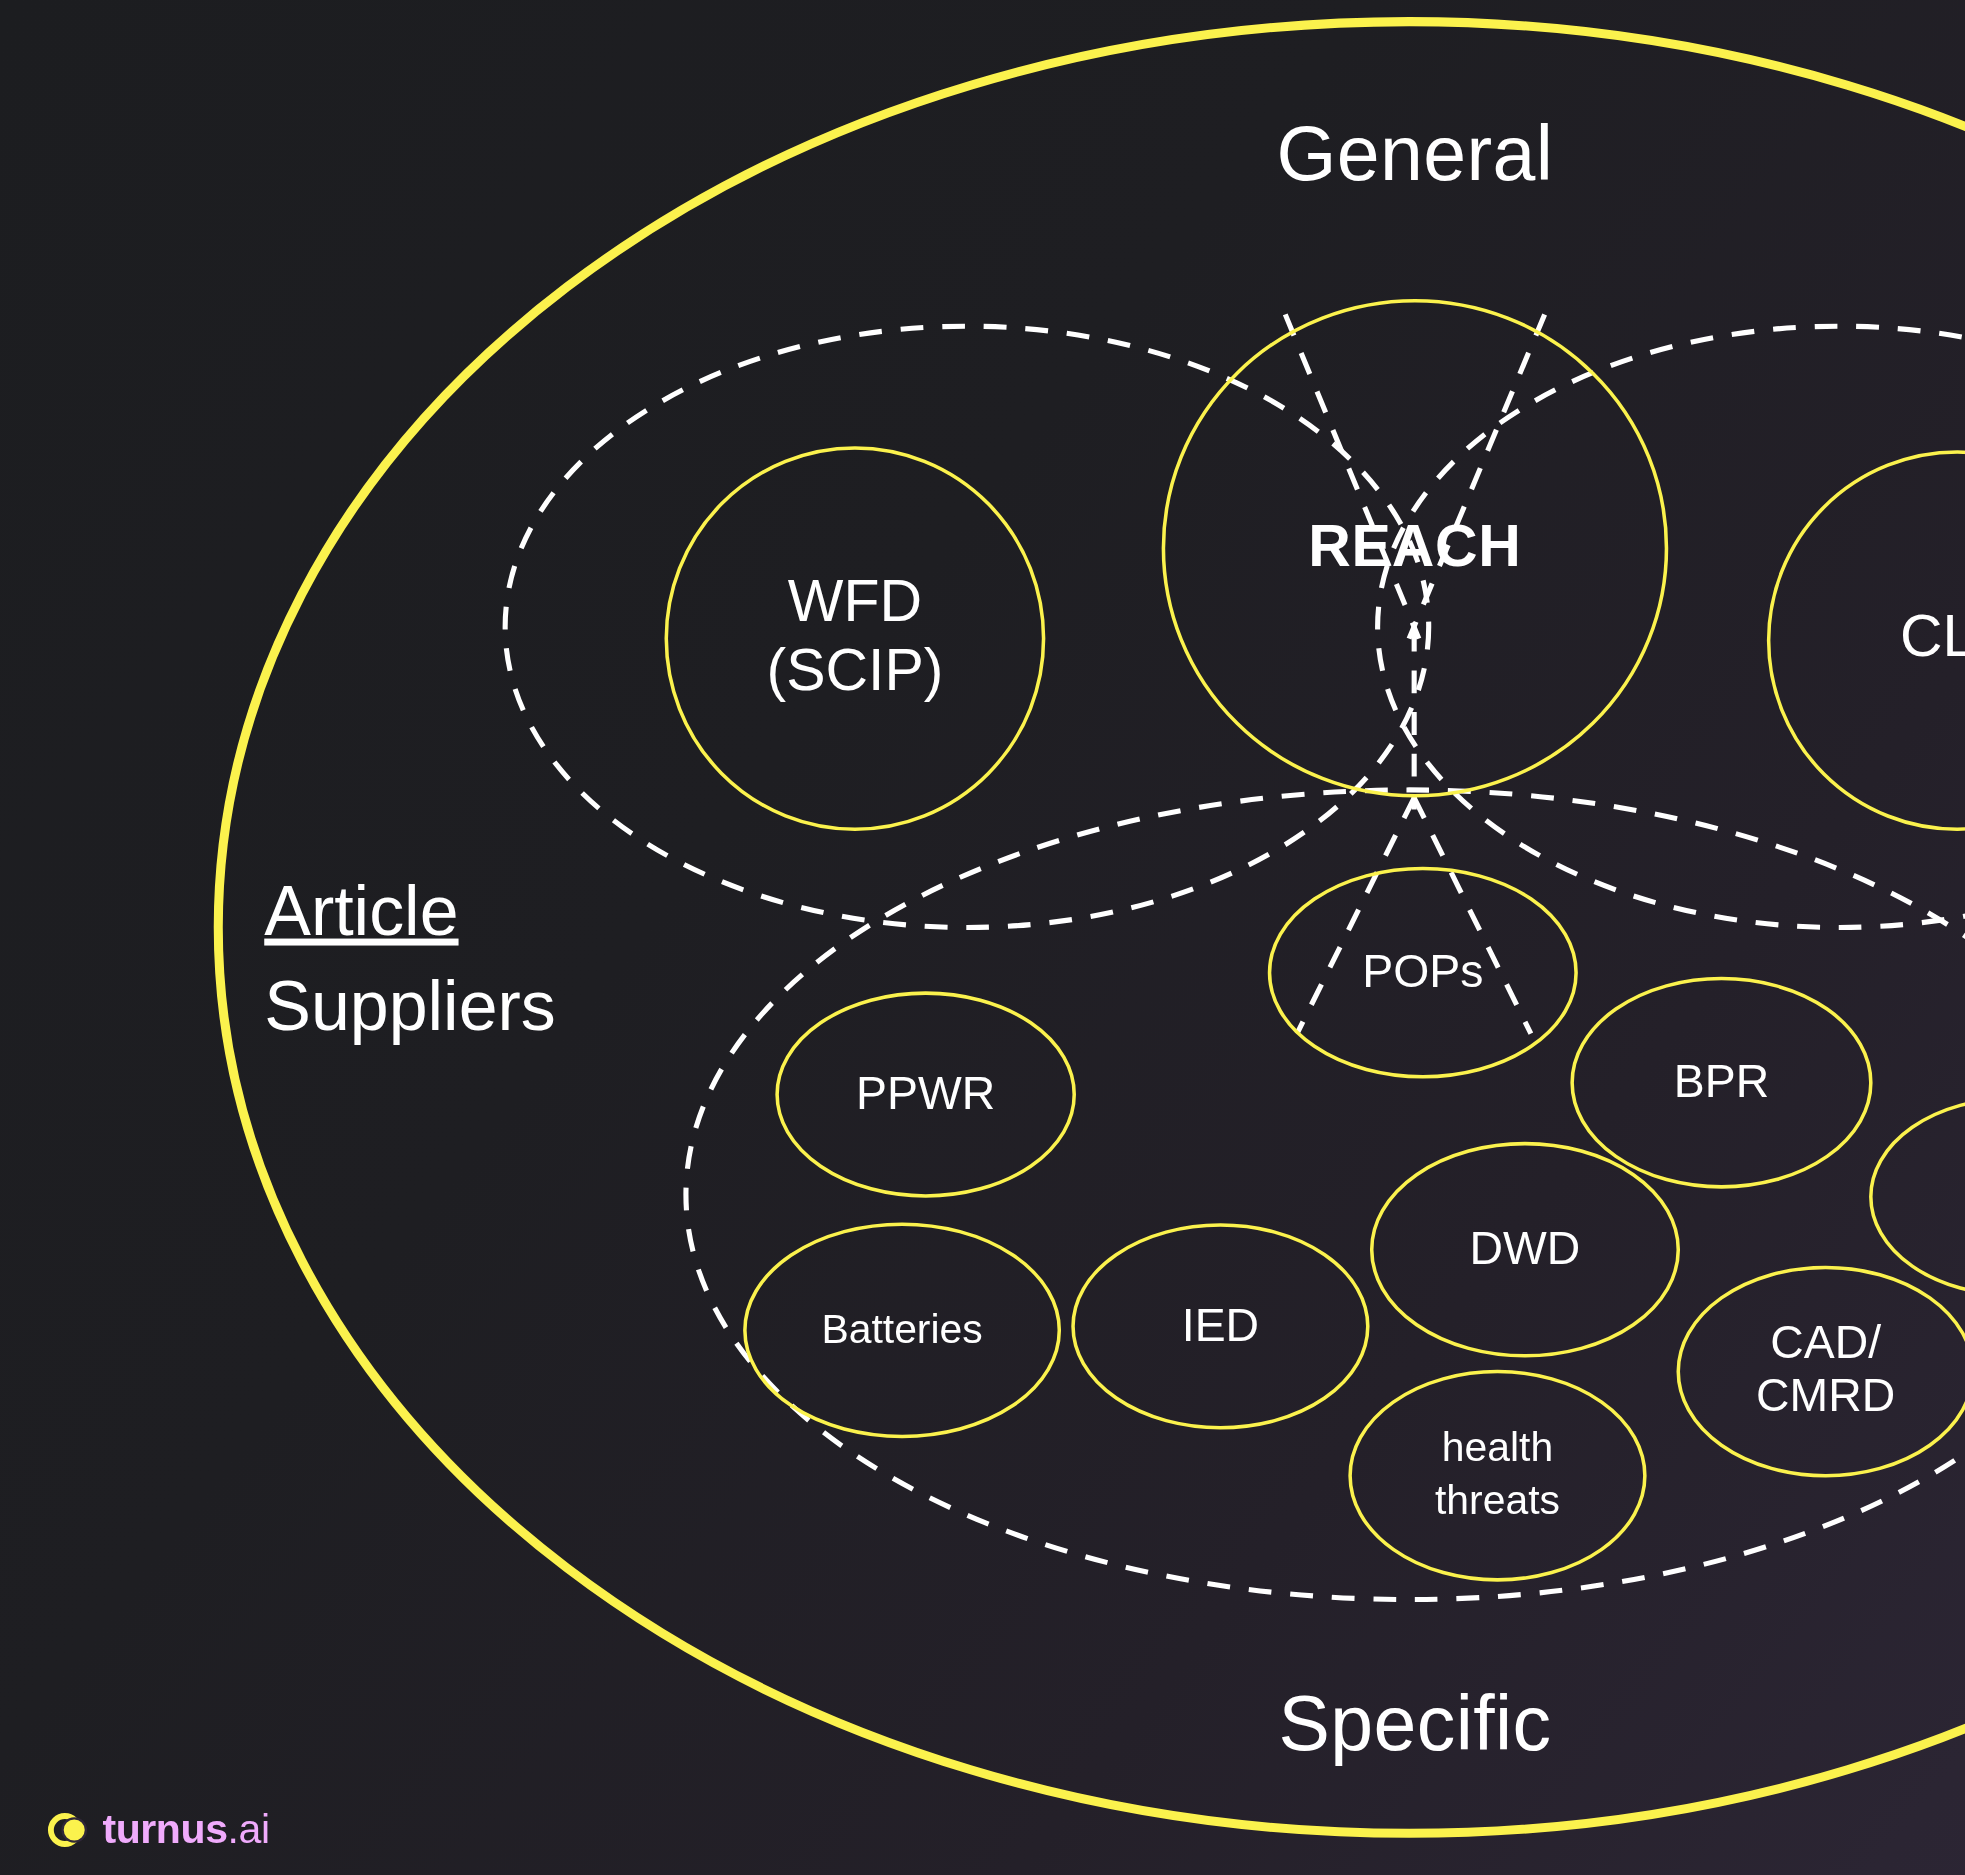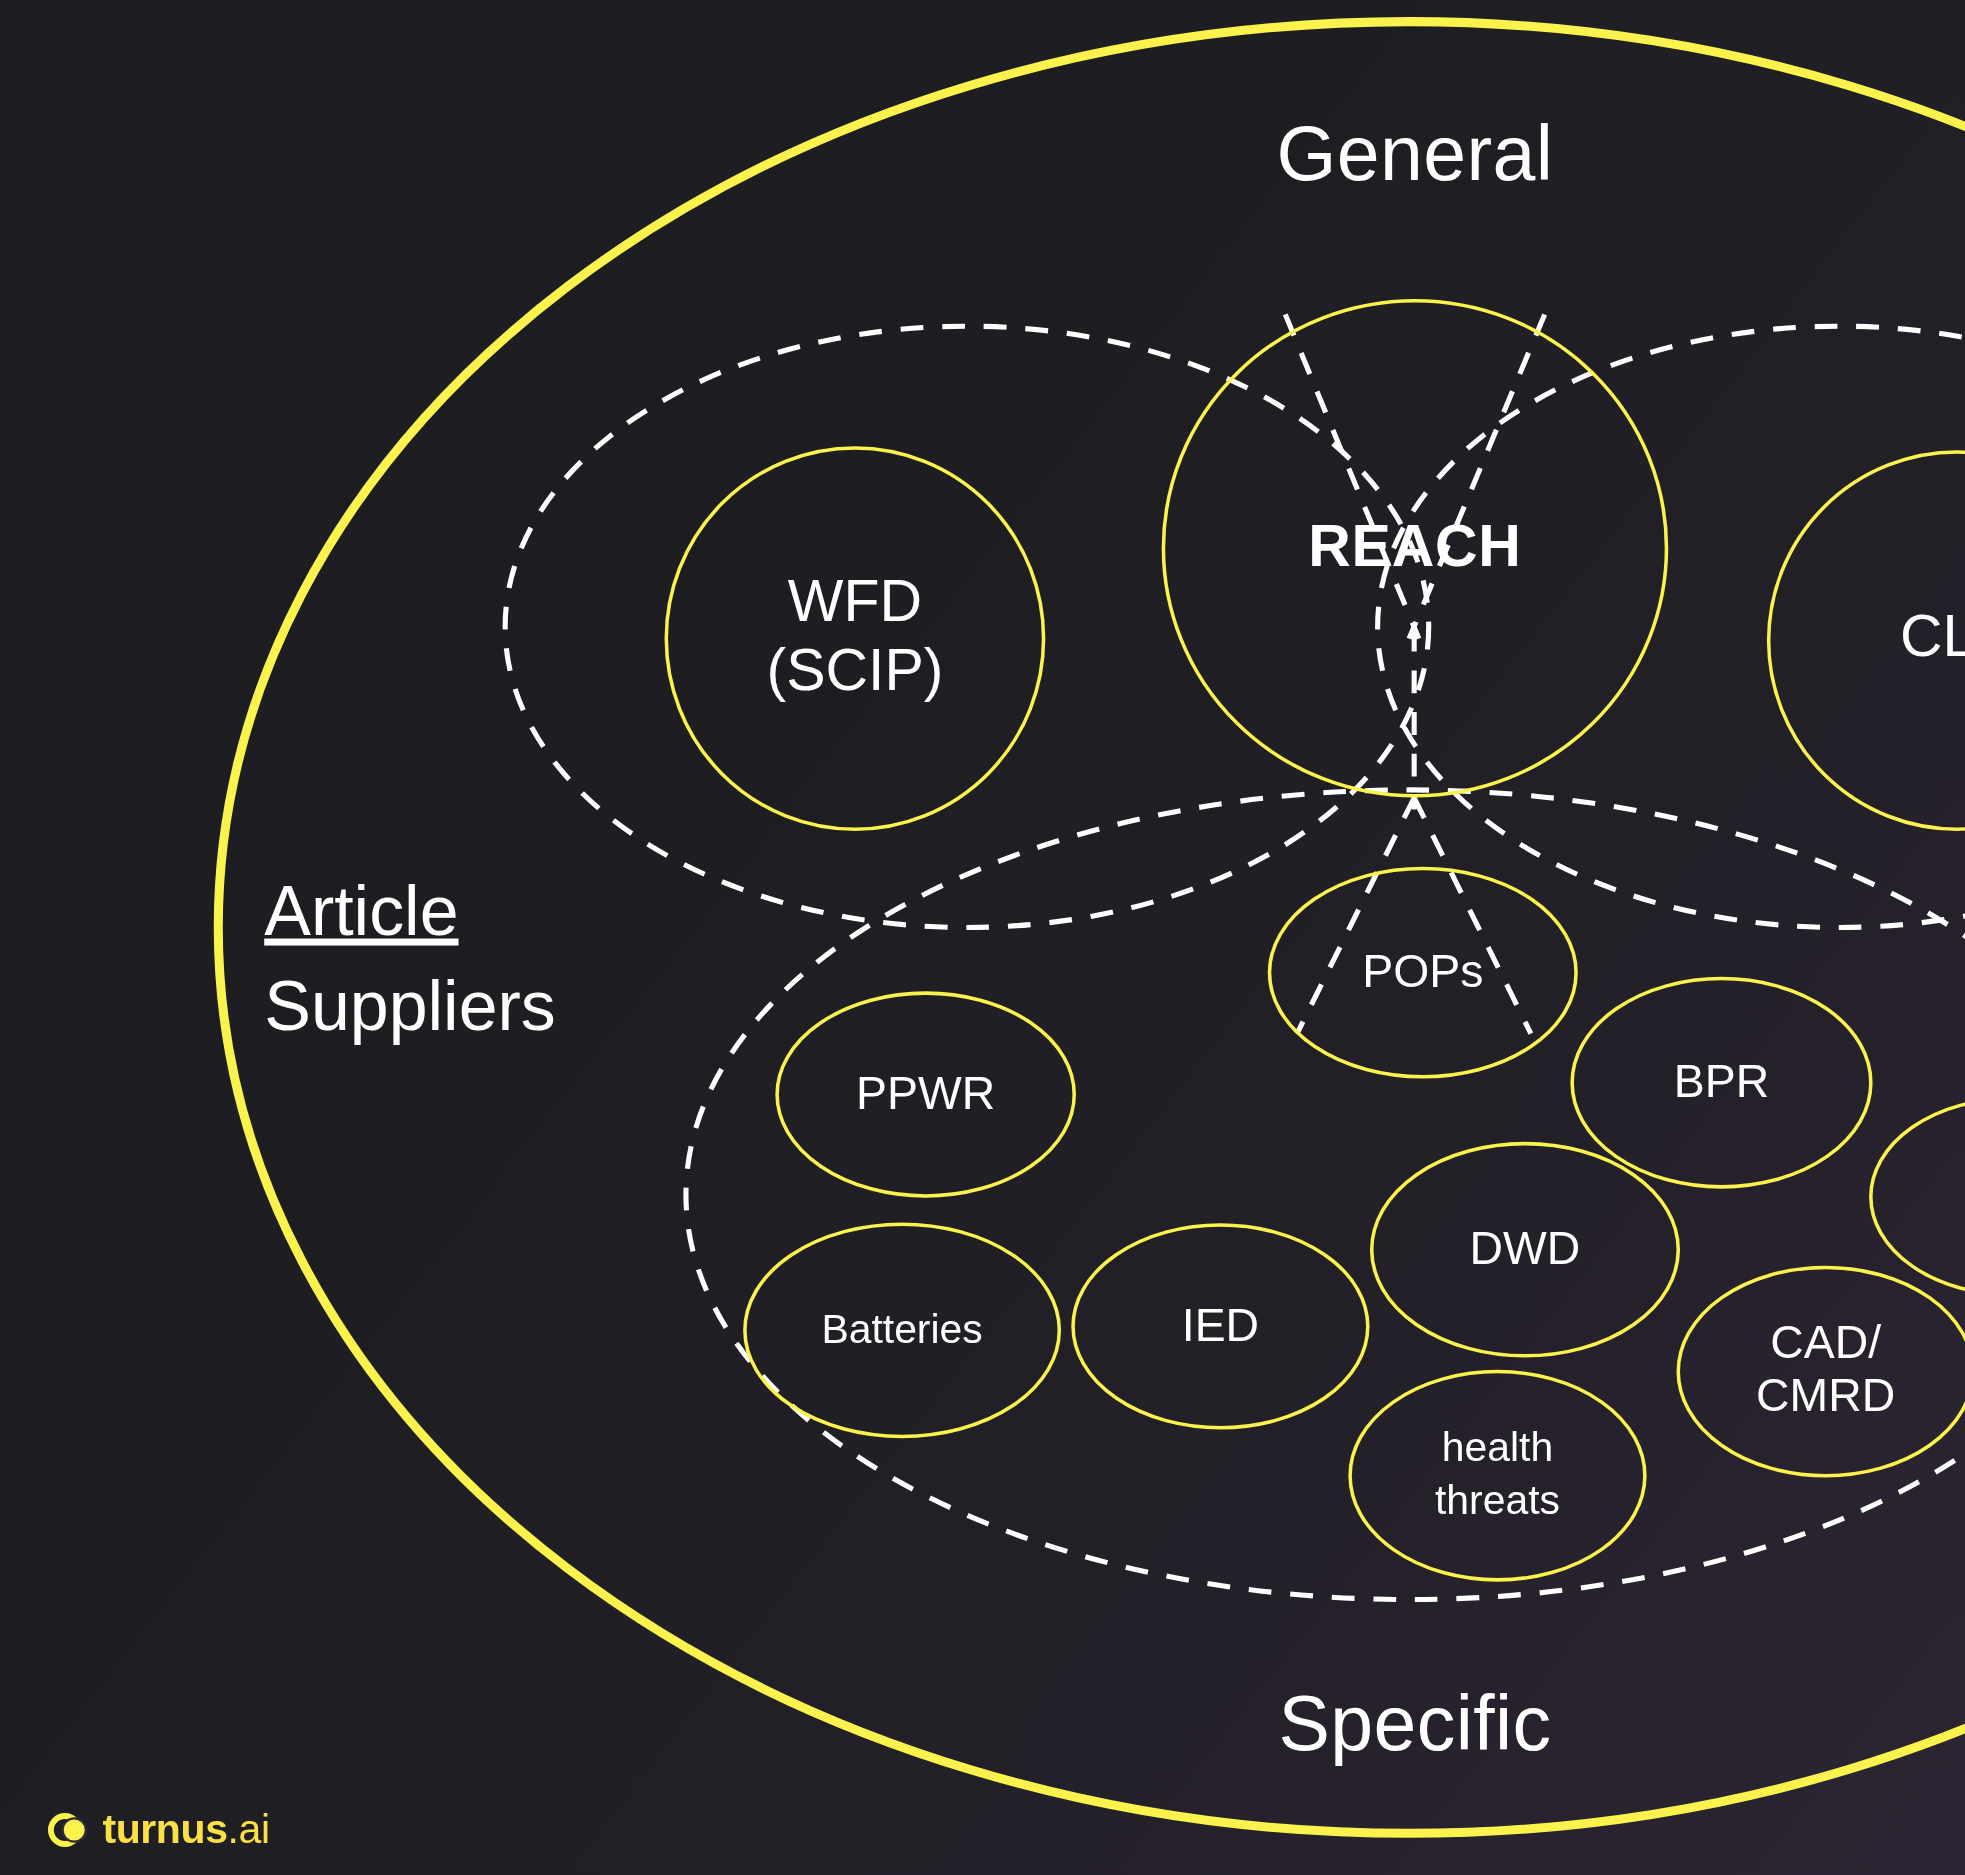--- a/index.html
+++ b/index.html
@@ -89,21 +89,21 @@
   #logo {
     position: absolute;
     left: 47px;
     bottom: 24.4px;
     display: flex;
     align-items: center;
     gap: 13.4px;
   }
   #logo .mark { width: 42px; height: 42px; display: block; }
   #logo .wordmark {
-    color: #fde047;
+    color: #f0abfc;
     font-family: "Liberation Sans", sans-serif;
     font-size: 41px;
     line-height: 1;
     letter-spacing: -0.4px;
     white-space: nowrap;
   }
   #logo .wm-a { font-weight: 700; }
   #logo .wm-b { font-weight: 400; }
 </style>
 </head>

